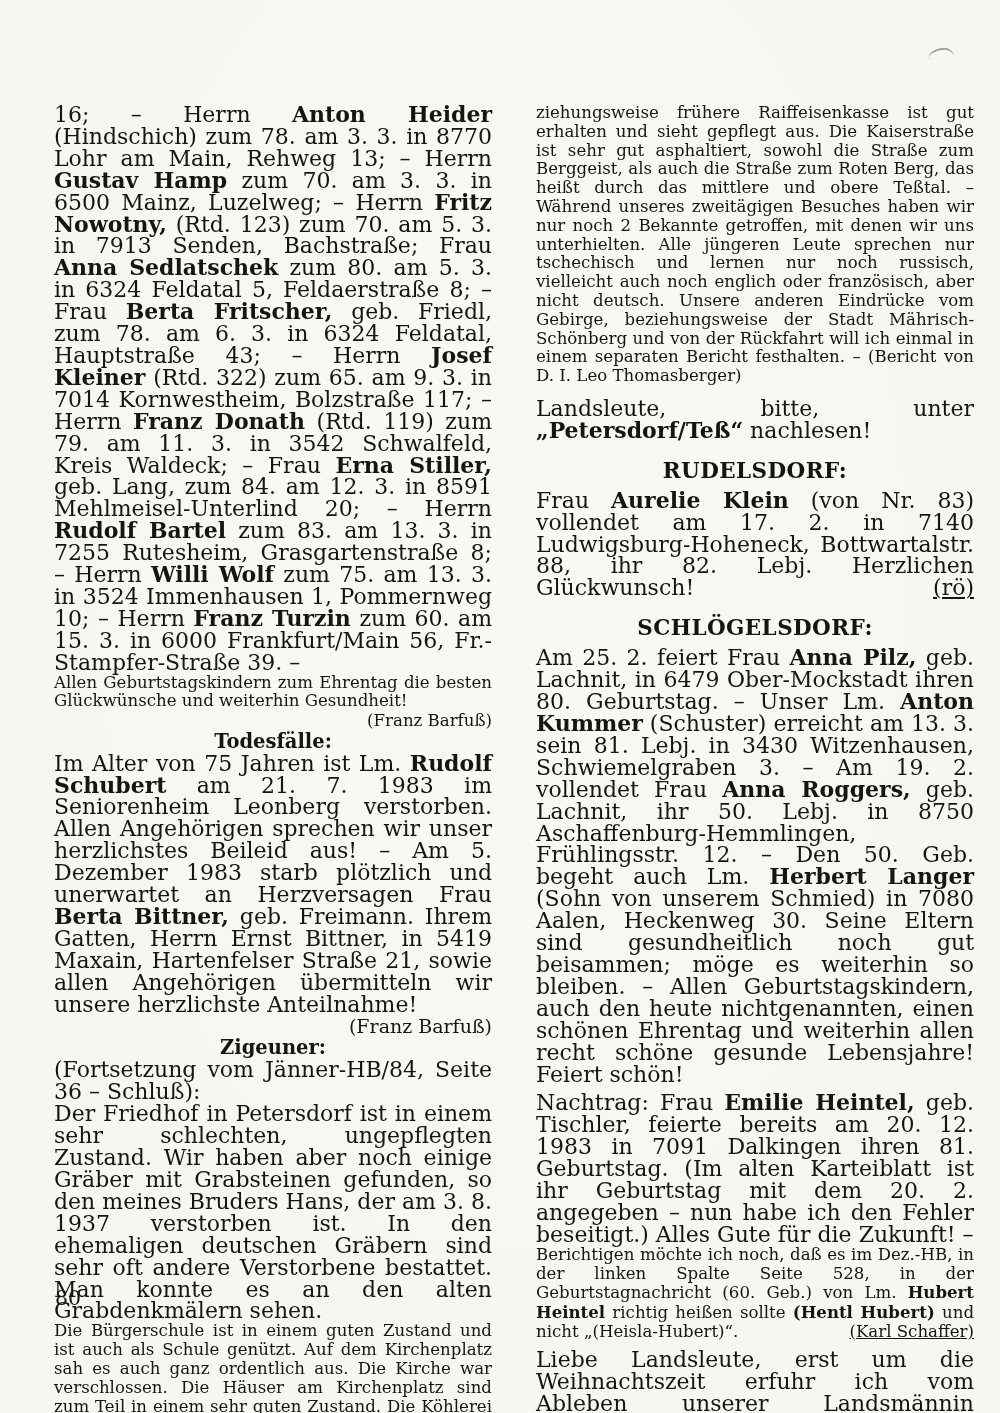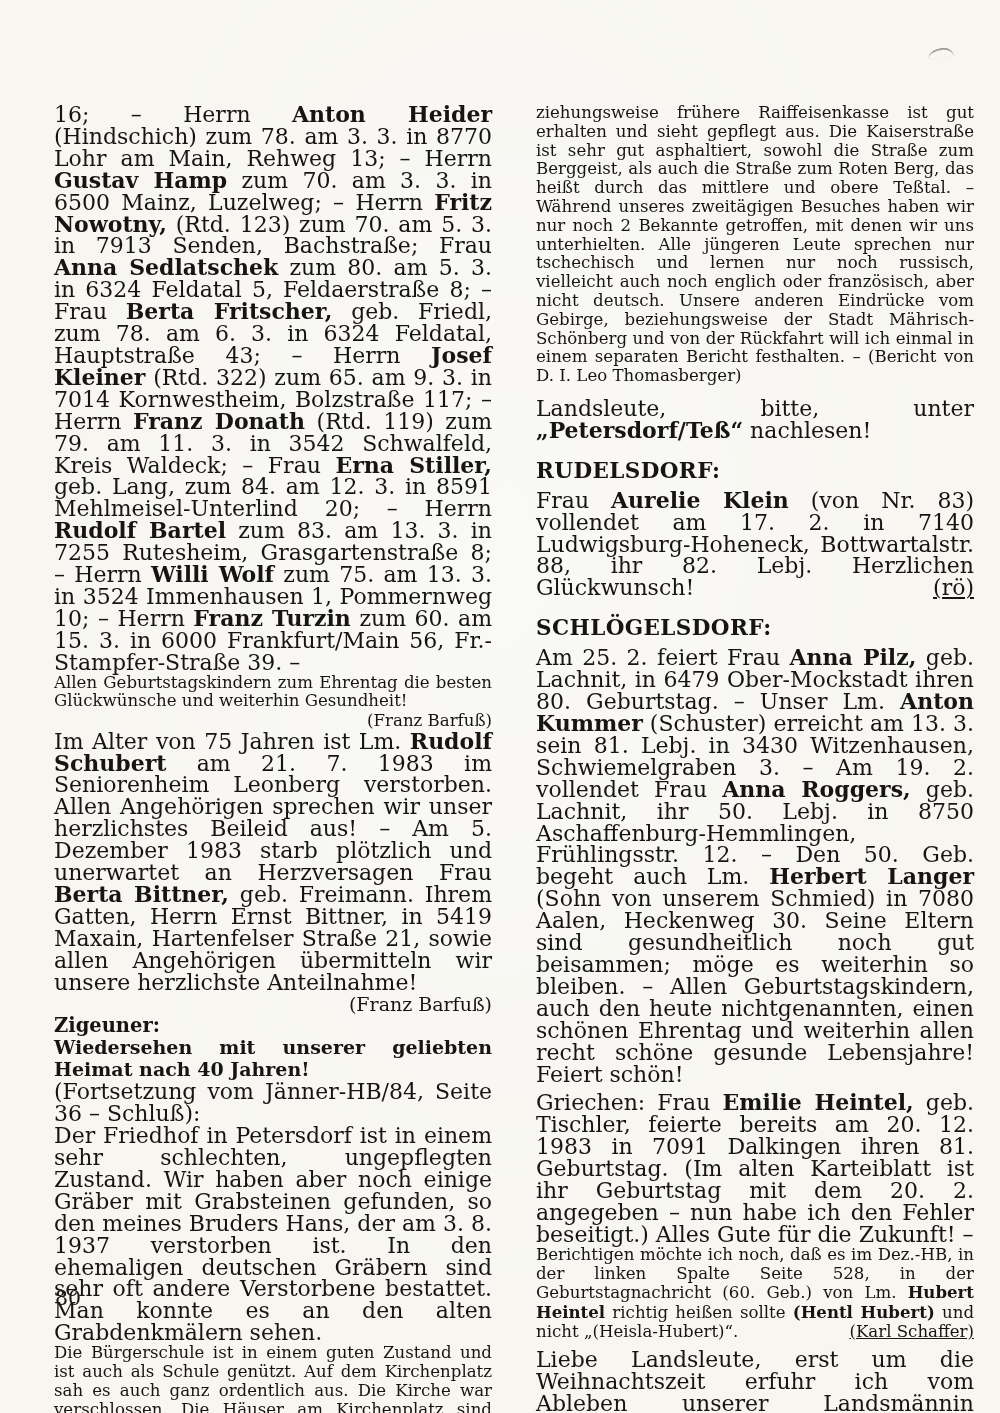--- a/index.html
+++ b/index.html
@@ -21,21 +21,21 @@
     position:absolute;top:104px;width:438px;
   }
   .col-left{left:54px;}
   .col-right{left:536px;}
   .blk{margin:0;padding:0;text-align:justify;}
   .body{font-size:22px;line-height:21.9px;}
   .small{font-size:16.6px;line-height:18.8px;}
   .lead-bold{font-size:19px;line-height:21.9px;font-weight:bold;}
   .sig{font-size:19px;line-height:21.9px;text-align:right;}
   .sig-small{font-size:16.6px;line-height:19.5px;text-align:right;}
-  h2.head,h3.head{margin:0;text-align:left;}
+  h2.head,h3.head{margin:0;text-align:center;}
   .head{font-size:19.5px;line-height:22px;font-weight:bold;}
   .head-lg{font-size:21.5px;line-height:24px;font-weight:bold;letter-spacing:.4px;margin-top:17px !important;margin-bottom:7px !important;}
   .spaced{margin-top:12px;}
   .spaced-sm{margin-top:7px;}
   .b{font-weight:bold;}
   .tail{float:right;text-decoration:underline;}
   .page-number{
     position:absolute;left:55px;top:1286px;
     font-size:20.5px;color:#1a1815;
   }
@@ -48,33 +48,33 @@
 </style>
 </head>
 <body>
 
 <div class="page">
   <span class="scan-mark"></span>
   <div class="column col-left" id="col-left">
       <p class="blk body"><span>16; – Herrn </span><span class="b">Anton Heider</span><span> (Hindschich) zum 78. am 3. 3. in 8770 Lohr am Main, Rehweg 13; – Herrn </span><span class="b">Gustav Hamp</span><span> zum 70. am 3. 3. in 6500 Mainz, Luzelweg; – Herrn </span><span class="b">Fritz Nowotny,</span><span> (Rtd. 123) zum 70. am 5. 3. in 7913 Senden, Bachstraße; Frau </span><span class="b">Anna Sedlatschek</span><span> zum 80. am 5. 3. in 6324 Feldatal 5, Feldaerstraße 8; – Frau </span><span class="b">Berta Fritscher,</span><span> geb. Friedl, zum 78. am 6. 3. in 6324 Feldatal, Hauptstraße 43; – Herrn </span><span class="b">Josef Kleiner</span><span> (Rtd. 322) zum 65. am 9. 3. in 7014 Kornwestheim, Bolzstraße 117; – Herrn </span><span class="b">Franz Donath</span><span> (Rtd. 119) zum 79. am 11. 3. in 3542 Schwalfeld, Kreis Waldeck; – Frau </span><span class="b">Erna Stiller,</span><span> geb. Lang, zum 84. am 12. 3. in 8591 Mehlmeisel-Unterlind 20; – Herrn </span><span class="b">Rudolf Bartel</span><span> zum 83. am 13. 3. in 7255 Rutesheim, Grasgartenstraße 8; – Herrn </span><span class="b">Willi Wolf</span><span> zum 75. am 13. 3. in 3524 Immenhausen 1, Pommernweg 10; – Herrn </span><span class="b">Franz Turzin</span><span> zum 60. am 15. 3. in 6000 Frankfurt/Main 56, Fr.-Stampfer-Straße 39. –</span></p>
       <p class="blk small"><span>Allen Geburtstagskindern zum Ehrentag die besten Glückwünsche und weiterhin Gesundheit!</span></p>
       <p class="blk sig-small"><span>(Franz Barfuß)</span></p>
+      <h2 class="blk head head spaced"><span>Todesfälle:</span></h2>
       <p class="blk body"><span>Im Alter von 75 Jahren ist Lm. </span><span class="b">Rudolf Schubert</span><span> am 21. 7. 1983 im Seniorenheim Leonberg verstorben. Allen Angehörigen sprechen wir unser herzlichstes Beileid aus! – Am 5. Dezember 1983 starb plötzlich und unerwartet an Herzversagen Frau </span><span class="b">Berta Bittner,</span><span> geb. Freimann. Ihrem Gatten, Herrn Ernst Bittner, in 5419 Maxain, Hartenfelser Straße 21, sowie allen Angehörigen übermitteln wir unsere herzlichste Anteilnahme!</span></p>
       <p class="blk sig"><span>(Franz Barfuß)</span></p>
       <h2 class="blk head head spaced"><span>Zigeuner:</span></h2>
-      <p class="blk lead-bold"><span>Wiedersehen mit unserer geliebten Heimat nach 40 Jahren!</span></p>
       <p class="blk body"><span>(Fortsetzung vom Jänner-HB/84, Seite 36 – Schluß):</span></p>
       <p class="blk body"><span>Der Friedhof in Petersdorf ist in einem sehr schlechten, ungepflegten Zustand. Wir haben aber noch einige Gräber mit Grabsteinen gefunden, so den meines Bruders Hans, der am 3. 8. 1937 verstorben ist. In den ehemaligen deutschen Gräbern sind sehr oft andere Verstorbene bestattet. Man konnte es an den alten Grabdenkmälern sehen.</span></p>
       <p class="blk small"><span>Die Bürgerschule ist in einem guten Zustand und ist auch als Schule genützt. Auf dem Kirchenplatz sah es auch ganz ordentlich aus. Die Kirche war verschlossen. Die Häuser am Kirchenplatz sind zum Teil in einem sehr guten Zustand. Die Köhlerei ist wohl noch Gasthaus, wird aber nur von den sogenannten Gastarbeitern (Zigeuner, Griechen und so weiter) besucht. Der äußere Zustand ist dementsprechend. Das ehemalige Standesamt be-</span></p>
     </div>
   <div class="column col-right" id="col-right">
       <p class="blk small"><span>ziehungsweise frühere Raiffeisenkasse ist gut erhalten und sieht gepflegt aus. Die Kaiserstraße ist sehr gut asphaltiert, sowohl die Straße zum Berggeist, als auch die Straße zum Roten Berg, das heißt durch das mittlere und obere Teßtal. – Während unseres zweitägigen Besuches haben wir nur noch 2 Bekannte getroffen, mit denen wir uns unterhielten. Alle jüngeren Leute sprechen nur tschechisch und lernen nur noch russisch, vielleicht auch noch englich oder französisch, aber nicht deutsch. Unsere anderen Eindrücke vom Gebirge, beziehungsweise der Stadt Mährisch-Schönberg und von der Rückfahrt will ich einmal in einem separaten Bericht festhalten. – (Bericht von D. I. Leo Thomasberger)</span></p>
       <p class="blk body spaced"><span>Landsleute, bitte, unter </span><span class="b">„Petersdorf/Teß“</span><span> nachlesen!</span></p>
       <h2 class="blk head-lg head"><span>RUDELSDORF:</span></h2>
       <p class="blk body"><span>Frau </span><span class="b">Aurelie Klein</span><span> (von Nr. 83) vollendet am 17. 2. in 7140 Ludwigsburg-Hoheneck, Bottwartalstr. 88, ihr 82. Lebj. Herzlichen Glückwunsch!</span><span class="tail">(rö)</span></p>
       <h2 class="blk head-lg head"><span>SCHLÖGELSDORF:</span></h2>
       <p class="blk body"><span>Am 25. 2. feiert Frau </span><span class="b">Anna Pilz,</span><span> geb. Lachnit, in 6479 Ober-Mockstadt ihren 80. Geburtstag. – Unser Lm. </span><span class="b">Anton Kummer</span><span> (Schuster) erreicht am 13. 3. sein 81. Lebj. in 3430 Witzenhausen, Schwiemelgraben 3. – Am 19. 2. vollendet Frau </span><span class="b">Anna Roggers,</span><span> geb. Lachnit, ihr 50. Lebj. in 8750 Aschaffenburg-Hemmlingen, Frühlingsstr. 12. – Den 50. Geb. begeht auch Lm. </span><span class="b">Herbert Langer</span><span> (Sohn von unserem Schmied) in 7080 Aalen, Heckenweg 30. Seine Eltern sind gesundheitlich noch gut beisammen; möge es weiterhin so bleiben. – Allen Geburtstagskindern, auch den heute nichtgenannten, einen schönen Ehrentag und weiterhin allen recht schöne gesunde Lebensjahre! Feiert schön!</span></p>
-      <p class="blk body spaced-sm"><span>Griechen: Frau </span><span class="b">Emilie Heintel,</span><span> geb. Tischler, feierte bereits am 20. 12. 1983 in 7091 Dalkingen ihren 81. Geburtstag. (Im alten Karteiblatt ist ihr Geburtstag mit dem 20. 2. angegeben – nun habe ich den Fehler beseitigt.) Alles Gute für die Zukunft! –</span></p>
+      <p class="blk body spaced-sm"><span>Nachtrag: Frau </span><span class="b">Emilie Heintel,</span><span> geb. Tischler, feierte bereits am 20. 12. 1983 in 7091 Dalkingen ihren 81. Geburtstag. (Im alten Karteiblatt ist ihr Geburtstag mit dem 20. 2. angegeben – nun habe ich den Fehler beseitigt.) Alles Gute für die Zukunft! –</span></p>
       <p class="blk small"><span>Berichtigen möchte ich noch, daß es im Dez.-HB, in der linken Spalte Seite 528, in der Geburtstagnachricht (60. Geb.) von Lm. </span><span class="b">Hubert Heintel</span><span> richtig heißen sollte </span><span class="b">(Hentl Hubert)</span><span> und nicht „(Heisla-Hubert)“.</span><span class="tail">(Karl Schaffer)</span></p>
       <p class="blk body spaced-sm"><span>Liebe Landsleute, erst um die Weihnachtszeit erfuhr ich vom Ableben unserer Landsmännin </span><span class="b">Stefanie Gottwald,</span><span> geb. Kristen, welche schon Ende Juli vorig. J. mit 74 Jahren verstorben ist. – Im vergang. Herbst</span></p>
     </div>
   <div class="page-number">80</div>
 </div>
 
 </body></html>

